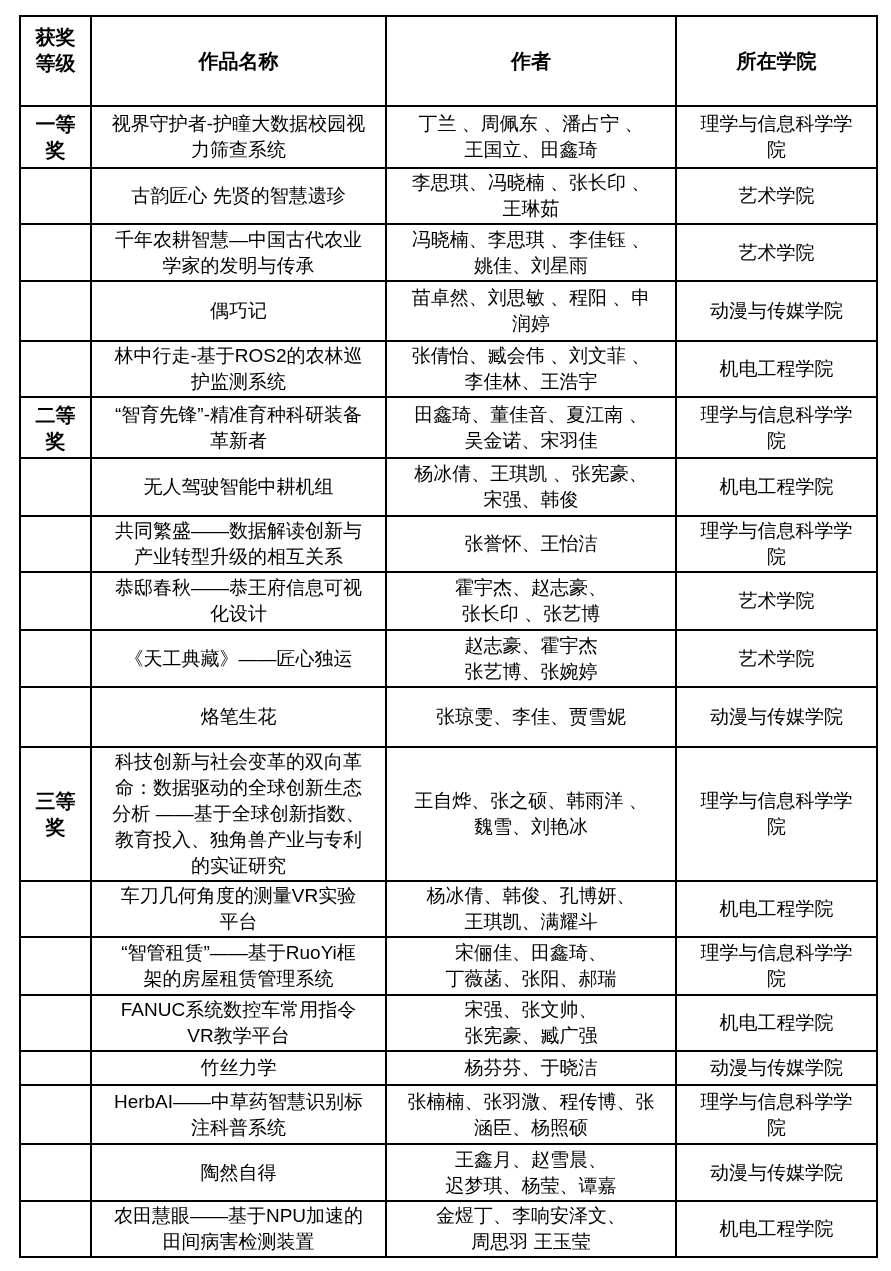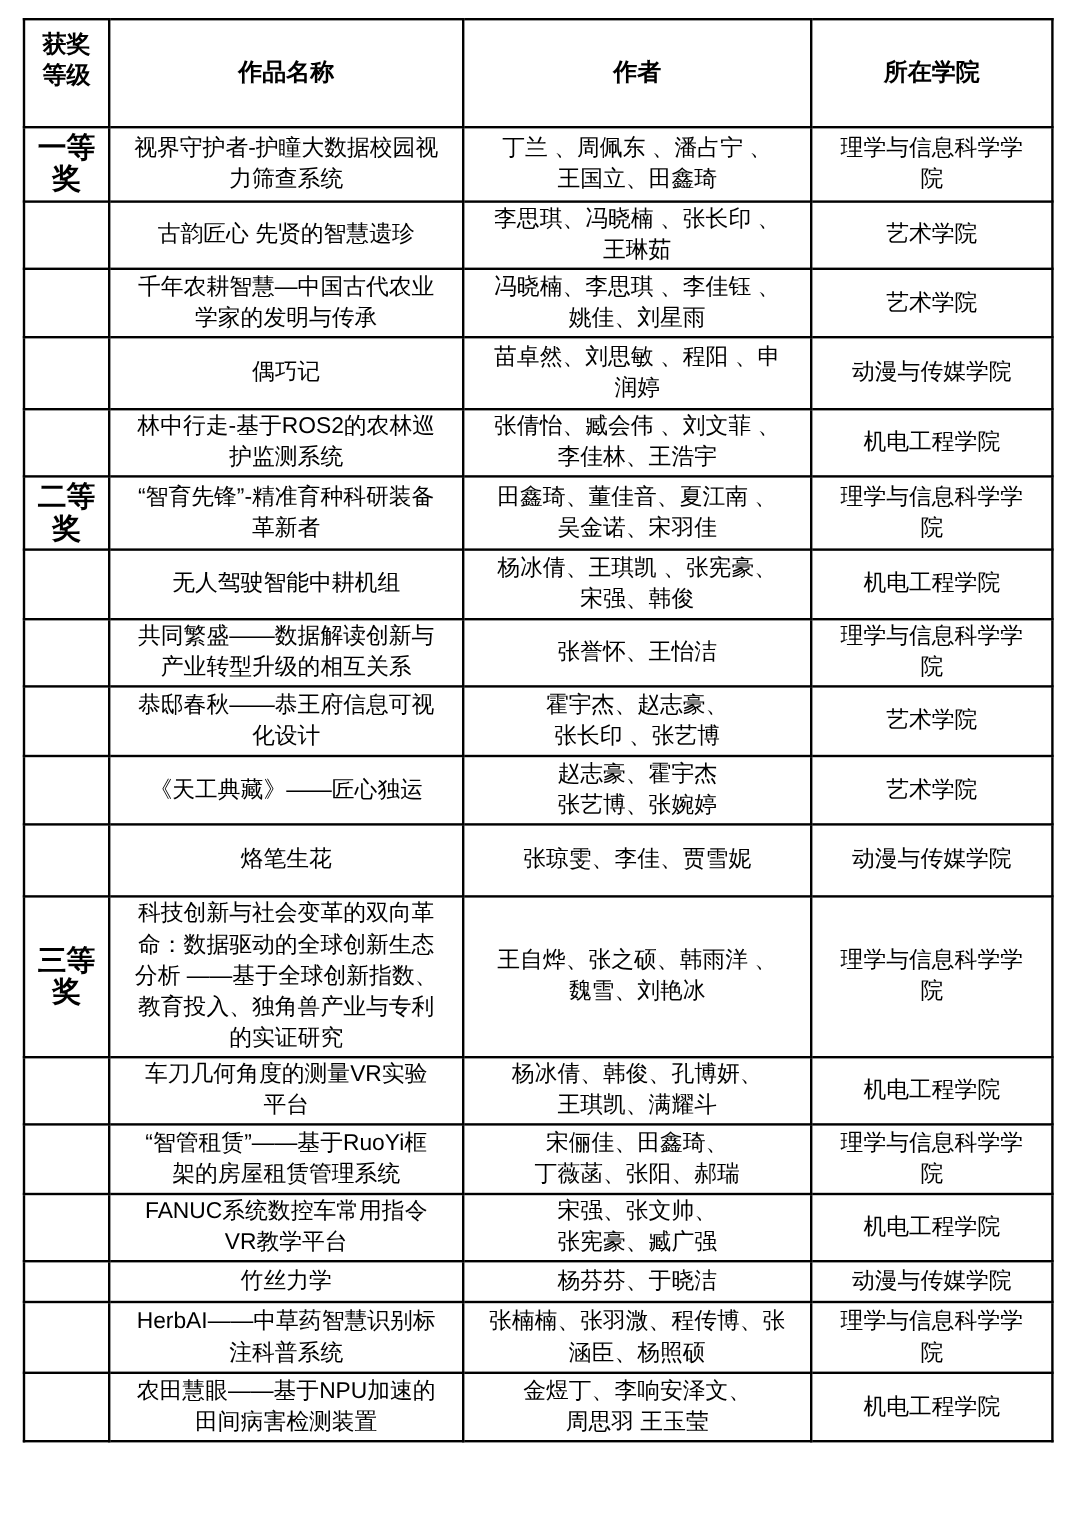--- a/index.html
+++ b/index.html
@@ -40,21 +40,21 @@
     font-size: 20px;
     font-weight: bold;
     border-radius: 23px;
   }
   .award-table th.award-header {
     vertical-align: top;
     padding-top: 7px;
   }
   .award-table td.award {
     font-weight: bold;
-    font-size: 24px;
+    font-size: 20px;
   }
   thead tr { height: 90px; }
   tbody tr:nth-child(1)  { height: 62px; }
   tbody tr:nth-child(2)  { height: 54px; }
   tbody tr:nth-child(3)  { height: 57px; padding-left: 48px; }
   tbody tr:nth-child(4)  { height: 60px; }
   tbody tr:nth-child(5)  { height: 52px; }
   tbody tr:nth-child(6)  { height: 61px; padding-left: 24px; }
   tbody tr:nth-child(7)  { height: 58px; }
   tbody tr:nth-child(8)  { height: 55px; }
@@ -225,20 +225,27 @@
         <td class="award"></td>
         <td>HerbAI——中草药智慧识别标
 注科普系统</td>
         <td>张楠楠、张羽溦、程传博、张
 涵臣、杨照硕</td>
         <td>理学与信息科学学
 院</td>
       </tr>
       <tr>
         <td class="award"></td>
+        <td>陶然自得</td>
+        <td>王鑫月、赵雪晨、
+迟梦琪、杨莹、谭嘉</td>
+        <td>动漫与传媒学院</td>
+      </tr>
+      <tr>
+        <td class="award"></td>
         <td>农田慧眼——基于NPU加速的
 田间病害检测装置</td>
         <td>金煜丁、李响安泽文、
 周思羽 王玉莹</td>
         <td>机电工程学院</td>
       </tr>
     </tbody>
   </table>
 </div>
 

